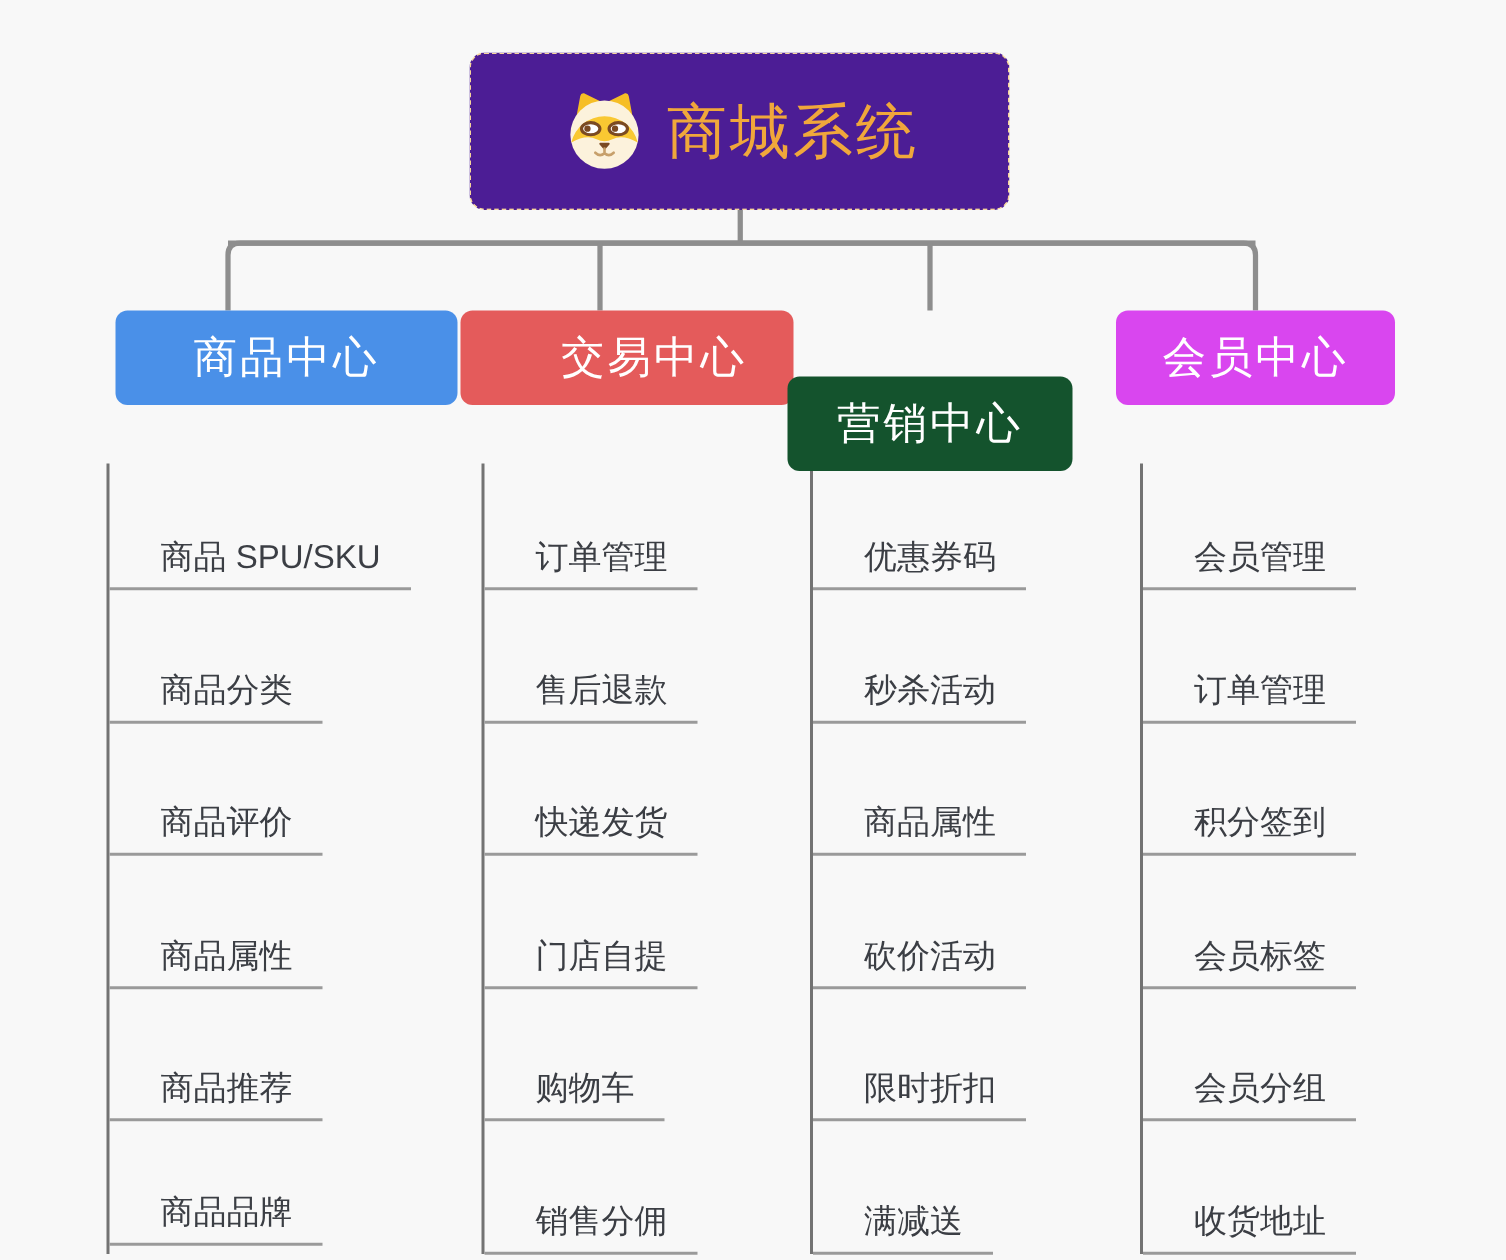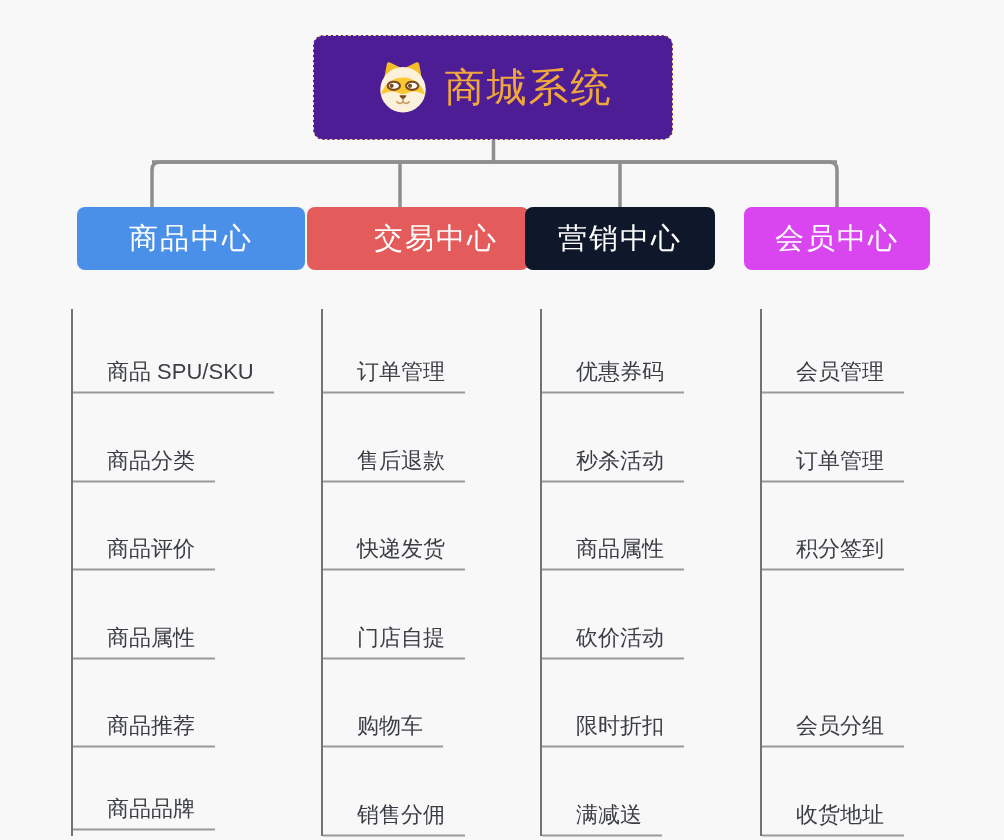--- a/index.html
+++ b/index.html
@@ -24,21 +24,21 @@
   .dog{width:58px;height:56px;flex:0 0 auto;}
 
   
   .hdr{
     position:absolute;top:207px;height:63px;border-radius:8px;
     display:flex;align-items:center;justify-content:center;
     color:#FFFFFF;font-size:29px;letter-spacing:2px;z-index:2;
   }
   .hdr.b0{left:57px;width:228px;background:#4A90E8;margin-left:20px;}
   .hdr.b1{left:307px;width:186px;background:#E45B5B;padding-left:36px;}
-  .hdr.b2{left:525px;width:190px;background:#0f172a;}
+  .hdr.b2{left:525px;width:190px;background:#14532d;margin-top:44px;}
   .hdr.b3{left:744px;width:186px;background:#d946ef;}
 
   
   .col{
     position:absolute;top:270px;height:527px;width:240px;
     border-left:2px solid #737373;z-index:1;margin-top:39px;
   }
   .col.c0{left:71px;}
   .col.c1{left:321px;}
   .col.c2{left:540px;}
@@ -117,15 +117,16 @@
   <span class="leaf" style="top:261px">商品属性</span>
   <span class="leaf" style="top:350px">砍价活动</span>
   <span class="leaf" style="top:438px">限时折扣</span>
   <span class="leaf" style="top:527px">满减送</span>
 </div>
 
 <div class="col c3">
   <span class="leaf" style="top:84px">会员管理</span>
   <span class="leaf" style="top:173px">订单管理</span>
   <span class="leaf" style="top:261px">积分签到</span>
+  <span class="leaf" style="top:350px">会员标签</span>
   <span class="leaf" style="top:438px">会员分组</span>
   <span class="leaf" style="top:527px">收货地址</span>
 </div>
 
 </body></html>

